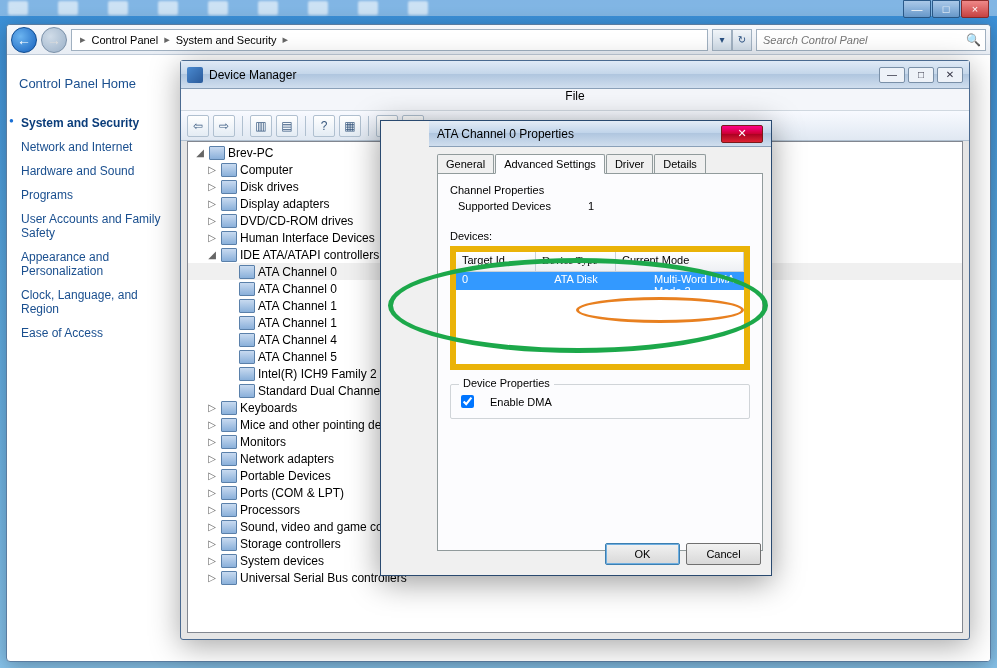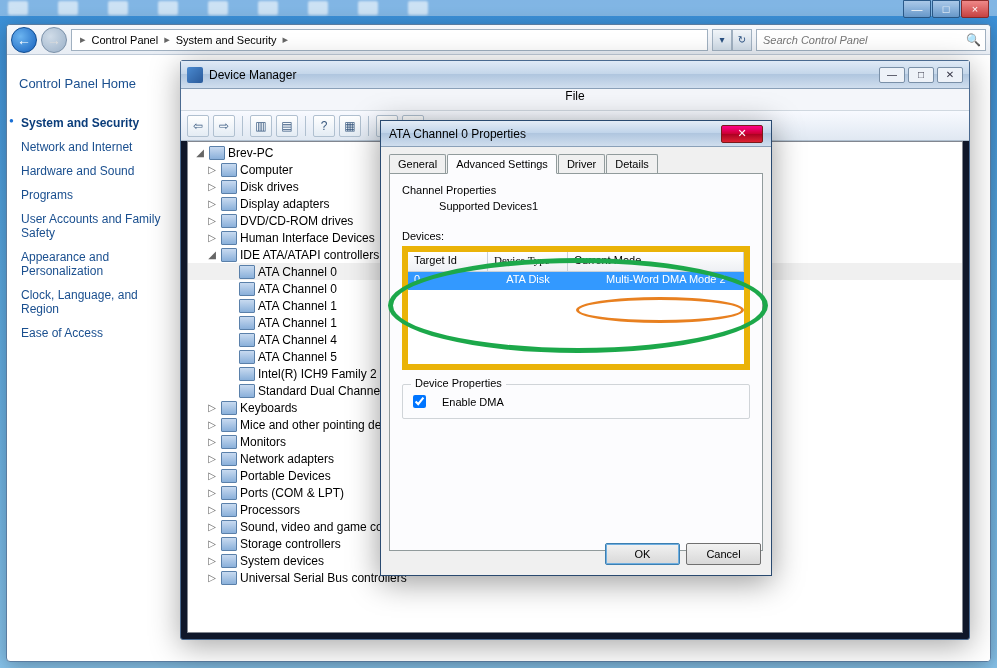--- a/index.html
+++ b/index.html
@@ -31,53 +31,53 @@
 .cp-body { display: flex; height: calc(100% - 30px); }
 .cp-side { width: 170px; padding: 16px 10px; font-size: 12px; }
 .cp-side div { padding: 5px 2px; color: #1a4f8f; cursor: default; }
 .cp-side .home { font-size: 13px; }
 .cp-side .active { font-weight: bold; color: #0b3d7a; position: relative; }
 .cp-side .active::before { content: "●"; color: #1a6fd4; position: absolute; left: -10px; font-size: 8px; }
 
 .cp-main { flex: 1; position: relative; background: #fff; }
 
 
-.dm-window { position: absolute; top: 60px; left: 180px; width: 790px; height: 580px; background: #0f172a; border: 1px solid #4a6a90; box-shadow: 0 6px 30px rgba(0,0,0,0.35); border-radius: 3px; }
+.dm-window { position: absolute; top: 60px; left: 180px; width: 790px; height: 580px; background: #e5e5e5; border: 1px solid #4a6a90; box-shadow: 0 6px 30px rgba(0,0,0,0.35); border-radius: 3px; }
 .dm-title { height: 28px; background: linear-gradient(to bottom,#e0eaf6,#c4d6ea 48%,#b0c6df 50%,#d0deee); border-bottom: 1px solid #8aa0b8; display: flex; align-items: center; padding: 0 6px; font-size: 12px; }
 .dm-title .ticon { width: 16px; height: 16px; background: linear-gradient(135deg,#4a8ad0,#2a5a9a); border-radius: 2px; margin-right: 6px; }
 .dm-title .spacer { flex: 1; }
 .title-btn { width: 26px; height: 16px; border: 1px solid #7a90a8; background: #eef2f8; margin-left: 3px; font-size: 10px; display: flex; align-items: center; justify-content: center; color: #334; border-radius: 2px; }
 
 .dm-menu { height: 22px; display: flex; align-items: center; padding: 0 8px; gap: 16px; font-size: 12px; background: #f4f6fa; border-bottom: 1px solid #d0d8e0; flex-direction: column; }
 .dm-toolbar { height: 30px; display: flex; align-items: center; padding: 0 6px; gap: 4px; background: linear-gradient(to bottom,#f8faff,#e0e8f2); border-bottom: 1px solid #b0c0d0; }
 .tb-sep { width: 1px; height: 20px; background: #b0c0d0; margin: 0 3px; }
 .tb-btn { width: 22px; height: 22px; border: 1px solid #b0c0d0; background: linear-gradient(to bottom,#fff,#e4ecf4); border-radius: 2px; display: flex; align-items: center; justify-content: center; font-size: 12px; color: #3a5a80; }
 
 .dm-tree { position: absolute; top: 80px; bottom: 6px; left: 6px; right: 6px; border: 1px solid #828790; background: #fff; overflow: hidden; font-size: 12px; padding: 2px 0; }
 .tree-node { display: flex; align-items: center; height: 17px; padding-left: 6px; white-space: nowrap; }
 .tree-node .expander { width: 12px; text-align: center; color: #666; font-size: 10px; }
 .tree-node .nicon { width: 16px; height: 14px; margin: 0 3px; display: inline-block; background: linear-gradient(to bottom,#c8daf0,#8ab0da); border: 1px solid #5a80aa; border-radius: 1px; }
 .tree-node.l1 { padding-left: 18px; }
 .tree-node.l2 { padding-left: 36px; }
 .tree-node.selected { background: #f0f0f0; }
 
 
-.prop-dialog { position: absolute; top: 120px; left: 380px; width: 392px; height: 456px; background: #f0f0f0; border: 1px solid #2a4a70; box-shadow: 0 6px 30px rgba(0,0,0,0.4); }
+.prop-dialog { position: absolute; top: 120px; left: 380px; width: 392px; height: 456px; background: #f0f0f0; border: 1px solid #2a4a70; box-shadow: 0 6px 30px rgba(0,0,0,0.4); padding-left: 48px; }
 .prop-title { height: 26px; background: linear-gradient(to bottom,#e4ecf6,#c0d4ea 48%,#b0c6df 50%,#d0deee); display: flex; align-items: center; padding: 0 8px; font-size: 12px; border-bottom: 1px solid #8aa0b8; }
 .prop-title .spacer { flex: 1; }
 .prop-close { width: 42px; height: 18px; background: linear-gradient(to bottom,#f08,#c03 48%,#a02 50%,#d23); border: 1px solid #7a1a1a; border-radius: 2px; color: #fff; font-size: 11px; display: flex; align-items: center; justify-content: center; }
 
 .prop-body { padding: 6px 8px 8px; }
 .tabs { display: flex; border-bottom: 1px solid #919b9c; position: relative; top: 1px; }
 .tab { font-size: 11px; padding: 3px 8px; border: 1px solid #919b9c; background: #f0f0f0; border-bottom: none; margin-right: 1px; border-radius: 2px 2px 0 0; }
 .tab.active { background: #fcfcfe; position: relative; z-index: 2; border-bottom: 1px solid #fcfcfe; margin-bottom: -1px; }
 .tab-page { border: 1px solid #919b9c; background: #fcfcfe; height: 378px; padding: 10px 12px; font-size: 11px; position: relative; }
 
 .group-label { margin-bottom: 4px; }
-.row { display: flex; margin: 4px 0; text-align: right; }
+.row { display: flex; margin: 4px 8px; }
 .row .lab { width: 130px; }
 
 .dev-box { border: 6px solid #eab308; height: 124px; margin-top: 4px; background: #fff; position: relative; }
 .dev-head { display: flex; height: 20px; }
 .dev-head div { border-right: 1px solid #c8d0d8; border-bottom: 1px solid #c8d0d8; padding: 2px 6px; background: linear-gradient(to bottom,#fff,#eef0f4); font-size: 11px; }
 .dev-head .c1 { width: 80px; }
 .dev-head .c2 { width: 80px; font-family: Liberation Serif, serif; }
 .dev-head .c3 { flex: 1; }
 .dev-row { display: flex; height: 18px; background: #3399ff; color: #fff; }
 .dev-row div { padding: 1px 6px; font-size: 11px; }

